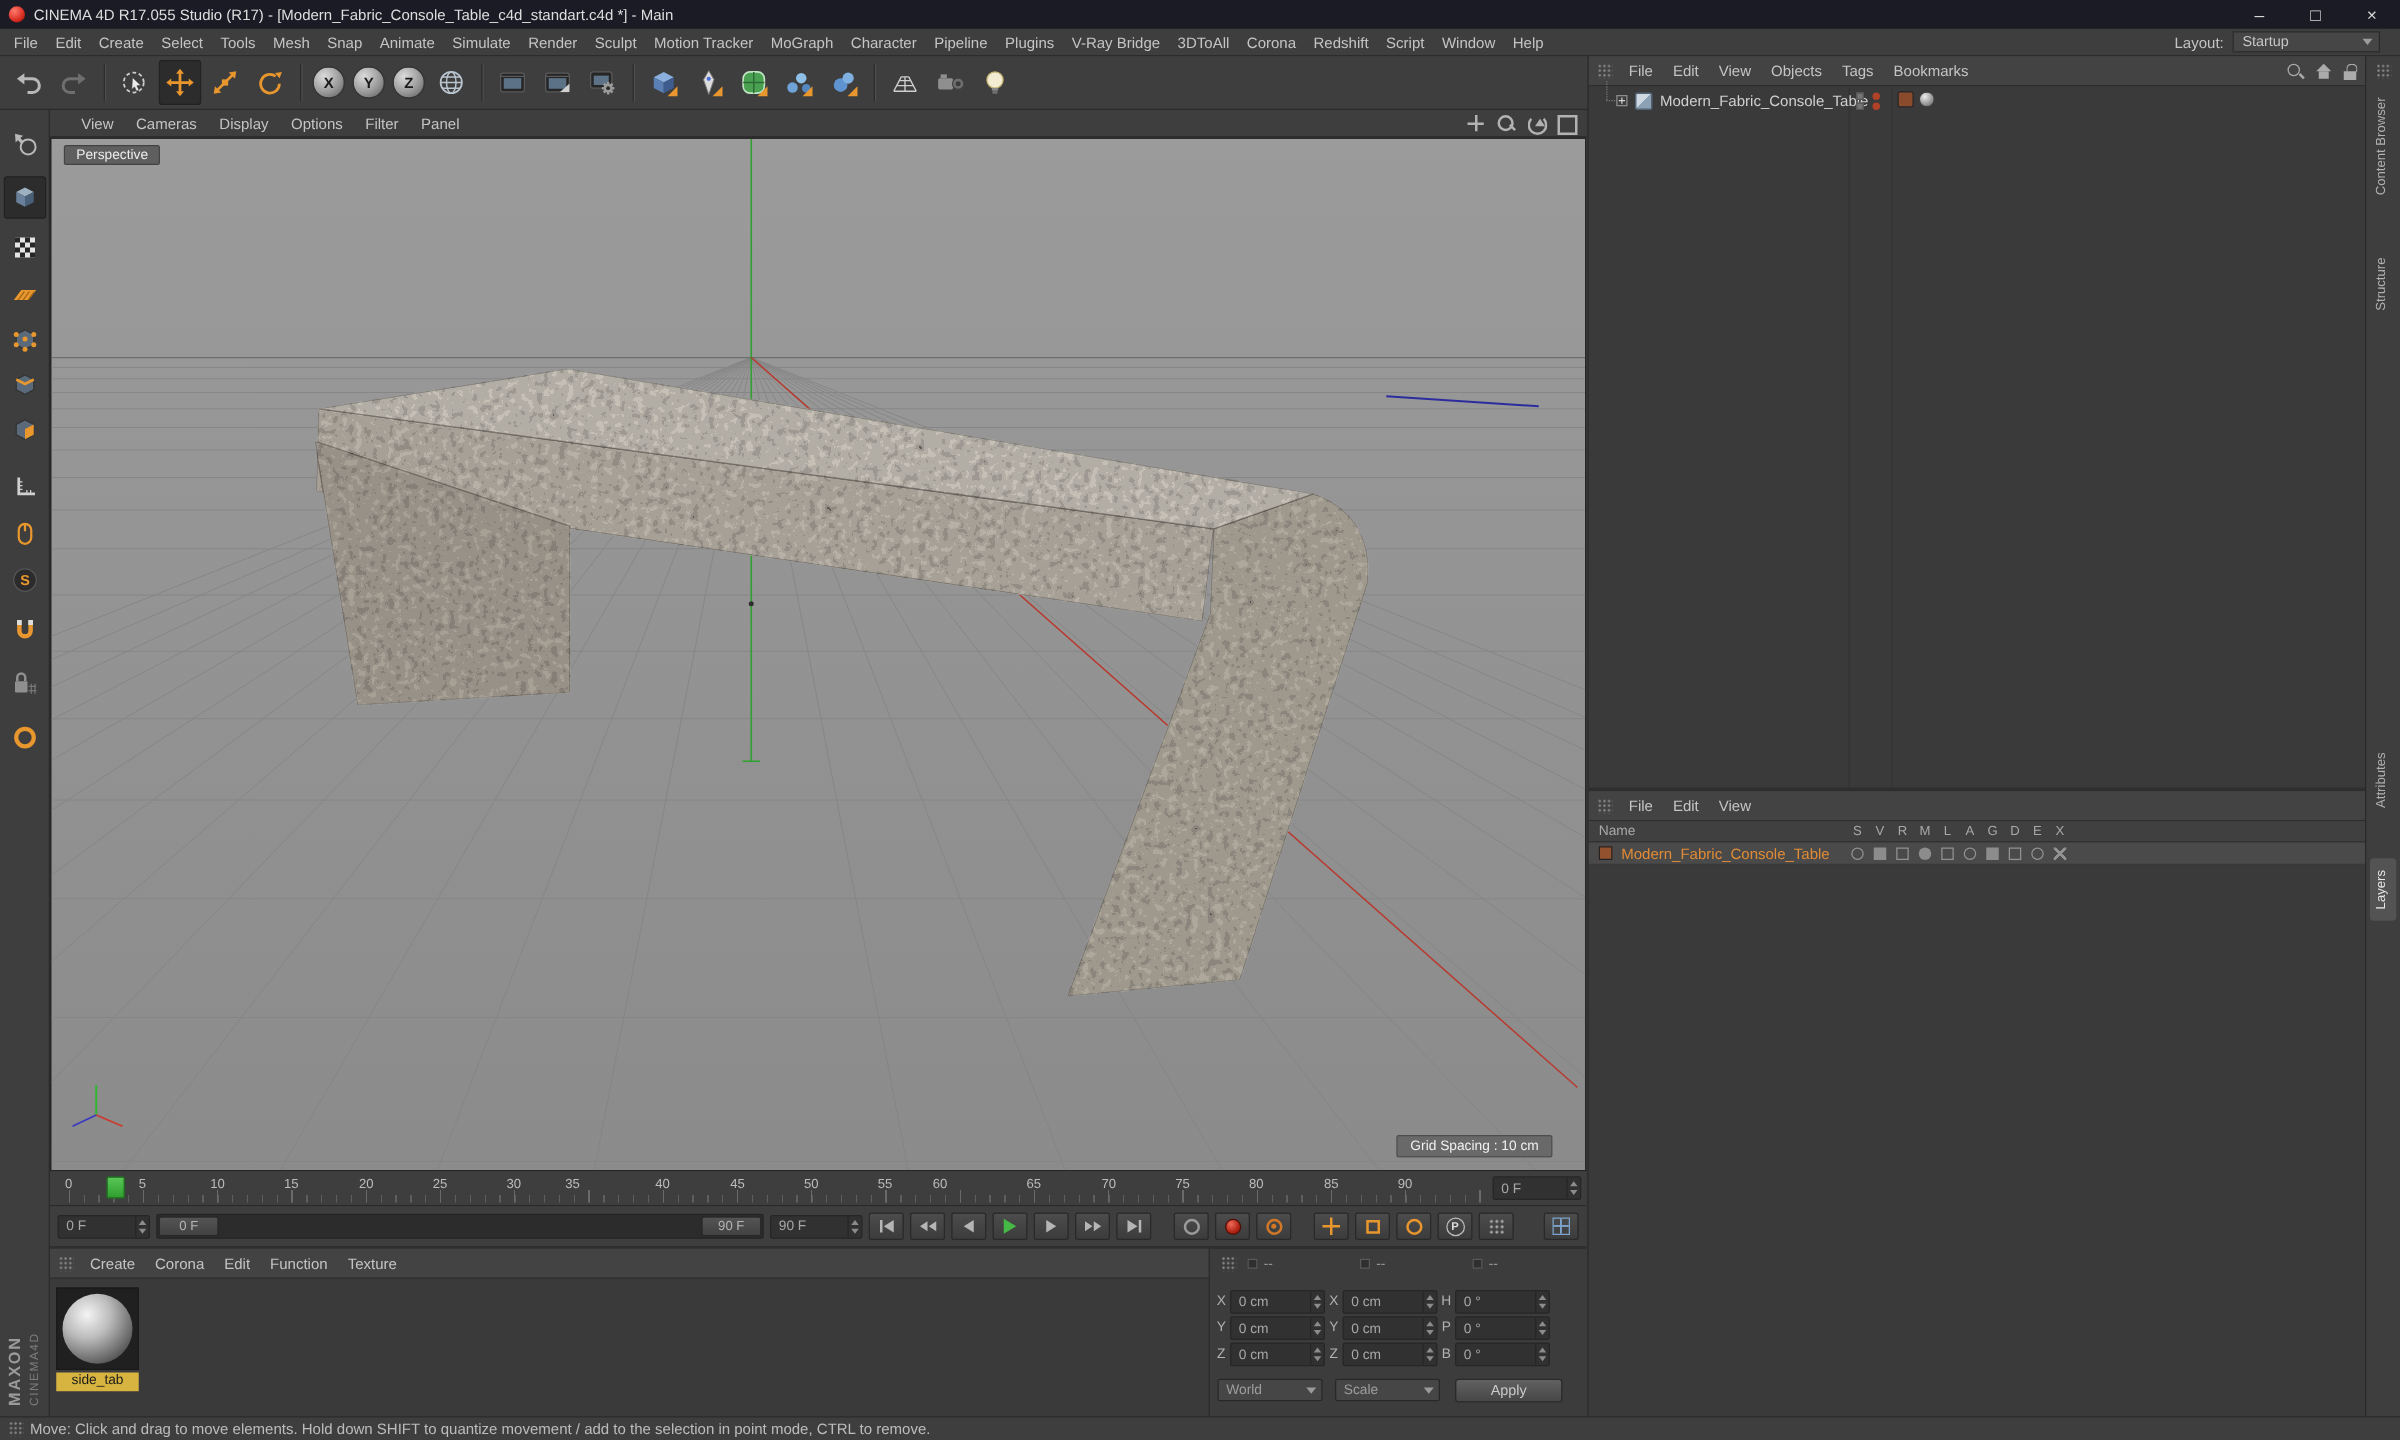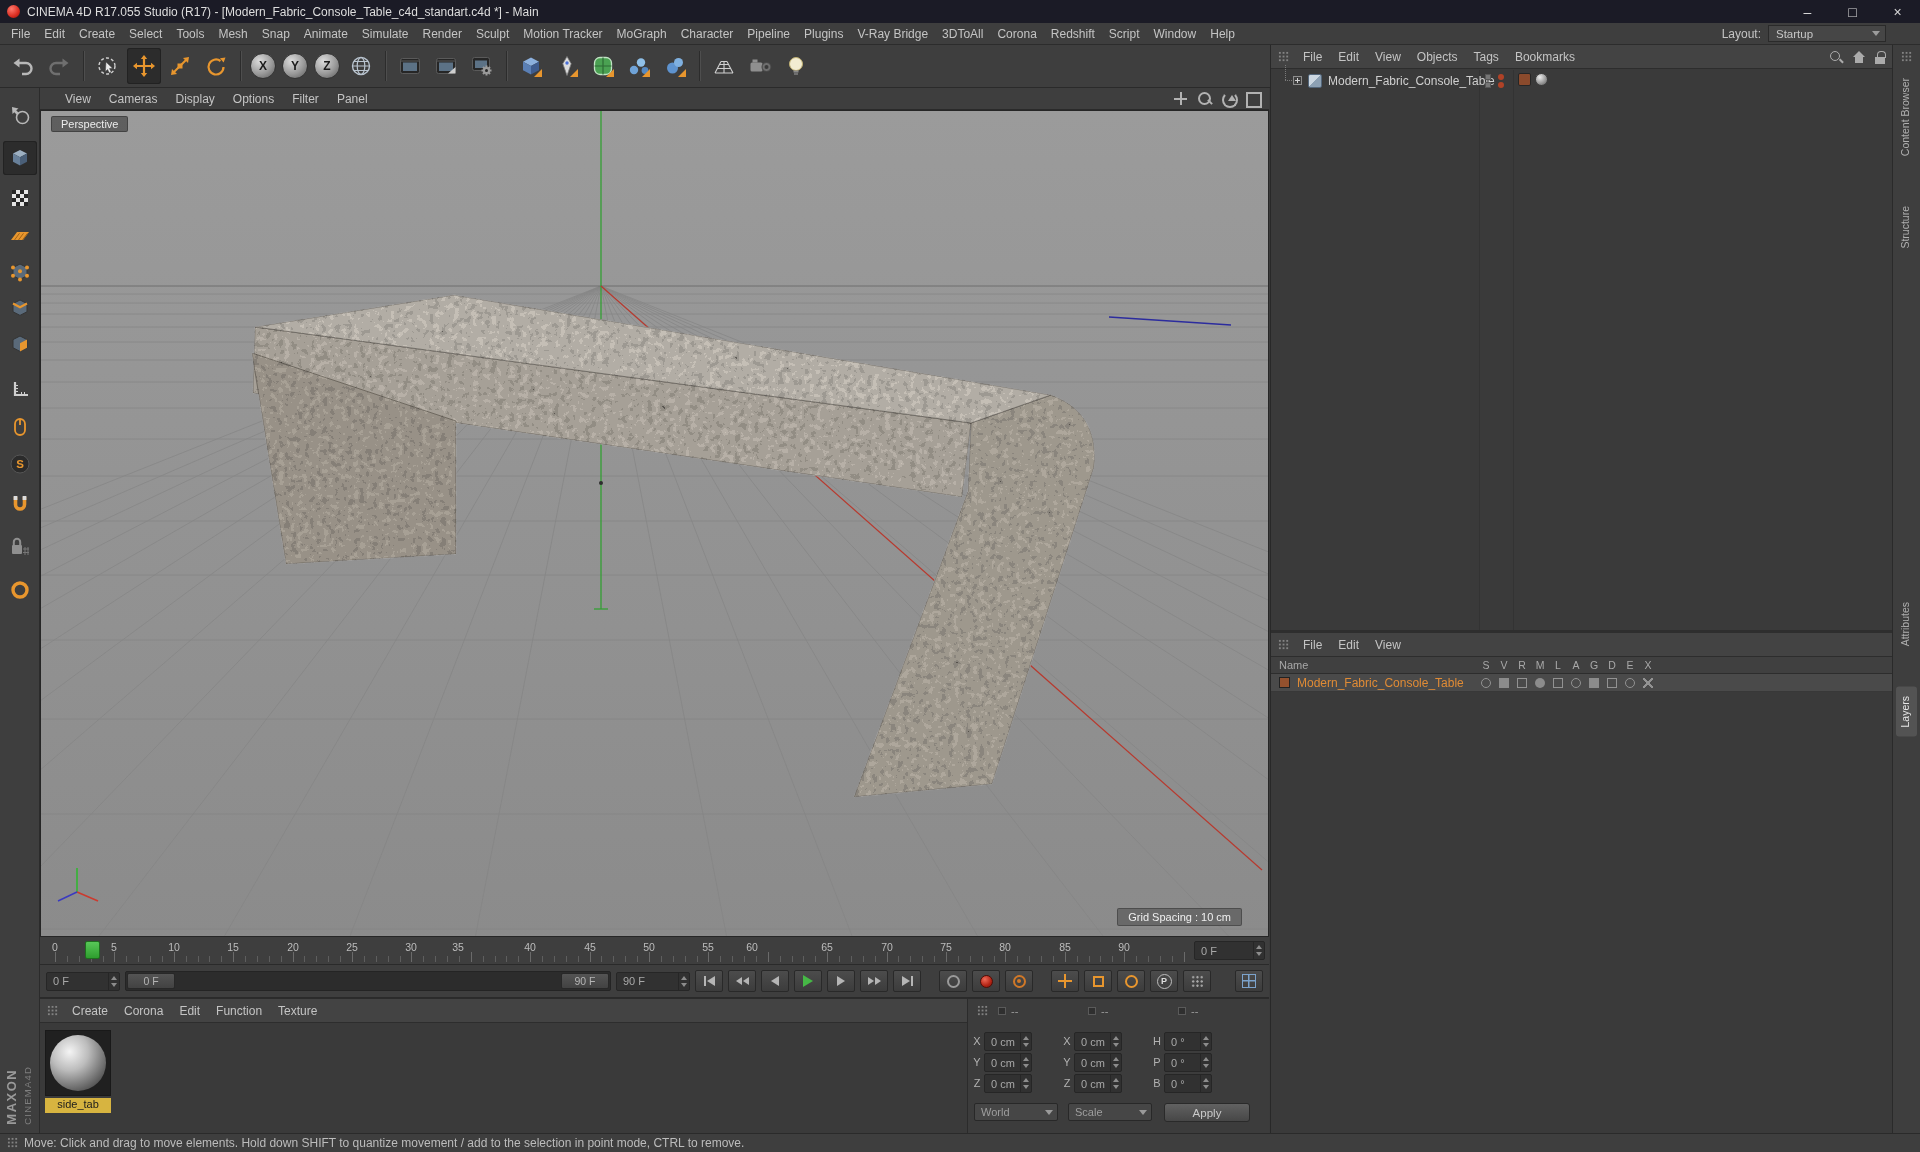--- a/index.html
+++ b/index.html
@@ -8,21 +8,21 @@
 
 
 #titlebar{position:absolute;left:0;top:0;width:1920px;height:23px;background:#1b1b26;display:flex;align-items:center;color:#dedede;font-size:12px;z-index:50}
 .c4d-logo{width:13px;height:13px;border-radius:50%;background:radial-gradient(circle at 35% 30%,#ff7a6e,#d92c20 60%,#7e120b);margin:0 7px 0 7px;flex:none}
 #win-btns{margin-left:auto;display:flex;height:100%}
 .win-btn{width:45px;height:100%;display:flex;align-items:center;justify-content:center;color:#d6d6d6;font-size:14px}
 
 
 #menubar{position:absolute;left:0;top:23px;width:1920px;height:22px;background:#3e3e3e;border-bottom:1px solid #2c2c2c;display:flex;align-items:center;padding-left:4px;color:#c4c4c4}
 #menubar .mi{padding:0 7px;height:100%;display:flex;align-items:center;white-space:nowrap}
-#menubar-right{margin-left:auto;display:flex;align-items:center;gap:7px;padding-right:34px}
+#menubar-right{margin-left:auto;display:flex;align-items:center;gap:7px;padding-right:16px}
 #layout-dd{width:118px;height:17px;background:#464646;border:1px solid #2a2a2a;display:flex;align-items:center;padding-left:7px;color:#c6c6c6;font-size:11.5px}
 #layout-dd .arr{margin-left:auto;margin-right:5px;width:0;height:0;border:4px solid transparent;border-top:5px solid #9c9c9c;border-bottom:0}
 
 
 #toolbar{position:absolute;left:0;top:45px;width:1270px;height:43px;background:#3e3e3e;border-bottom:1px solid #2a2a2a;display:flex;align-items:center;padding-left:6px;gap:2px}
 .tb{width:34px;height:36px;display:flex;align-items:center;justify-content:center;border-radius:3px;position:relative;flex:none}
 .tb.active{background:#2c2c2c;box-shadow:inset 0 0 0 1px #222}
 .tsep{width:1px;height:30px;background:#2c2c2c;box-shadow:1px 0 0 #4e4e4e;margin:0 5px;flex:none}
 .axb{width:26px;height:26px;border-radius:50%;background:radial-gradient(circle at 35% 30%,#dcdcdc,#9a9a9a 55%,#585858);display:flex;align-items:center;justify-content:center;color:#1b1b1b;font-weight:bold;font-size:12px;border:1px solid #333;flex:none;margin:0 2px}
 
@@ -100,21 +100,21 @@
 .grip{width:12px;height:12px;margin:0 5px 0 3px;background-image:radial-gradient(#8e8e8e 0.9px,transparent 1.1px);background-size:3.7px 3.7px;flex:none;opacity:.85}
 #mat-thumb{position:absolute;left:5px;top:31px;width:66px;height:66px;background:#202020;border:1px solid #191919}
 #mat-thumb .sphere{position:absolute;left:4px;top:4px;width:56px;height:56px;border-radius:50%;background:radial-gradient(circle at 35% 30%,#f4f4f4,#bcbcbc 35%,#6e6e6e 68%,#353535 92%)}
 #mat-label{position:absolute;left:5px;top:99px;width:66px;height:15px;background:#d7b440;color:#1c1c1c;font-size:11px;text-align:center;overflow:hidden;white-space:nowrap}
 
 
 #coords{position:absolute;left:967px;top:998px;width:302px;height:135px;background:#3c3c3c;border-top:1px solid #2b2b2b;border-left:1px solid #2b2b2b;font-size:11px}
 #coords .hdr{position:absolute;top:6px;display:flex;align-items:center;color:#9c9c9c}
 .hsq{width:8px;height:8px;background:#2f2f2f;border:1px solid #5a5a5a;margin-right:5px}
 #coords .lab{position:absolute;color:#b2b2b2;width:10px;text-align:center}
-#coords .fld{position:absolute;width:48px}
+#coords .fld{position:absolute;width:76px}
 .dd{display:flex;align-items:center;background:#464646;border:1px solid #282828;height:18px;font-size:11px;color:#9e9e9e;padding-left:6px;border-radius:2px}
 .dd::after{content:"";margin-left:auto;margin-right:4px;width:0;height:0;border:4px solid transparent;border-top:5px solid #9a9a9a;border-bottom:0}
 #apply{position:absolute;left:196px;top:104px;width:86px;height:19px;background:linear-gradient(#616161,#474747);border:1px solid #2a2a2a;border-radius:3px;color:#cacaca;display:flex;align-items:center;justify-content:center;font-size:11.5px}
 
 
 #rightcol{position:absolute;left:1270px;top:45px;width:622px;height:1088px;background:#3a3a3a;border-left:1px solid #282828}
 #om-menu{position:relative}
 #om-icons{position:absolute;right:6px;top:5px;display:flex;gap:8px;align-items:center}
 .ic-search{width:15px;height:15px;position:relative}
 .ic-search::before{content:"";position:absolute;left:1px;top:1px;width:8px;height:8px;border:1.5px solid #ababab;border-radius:50%}

